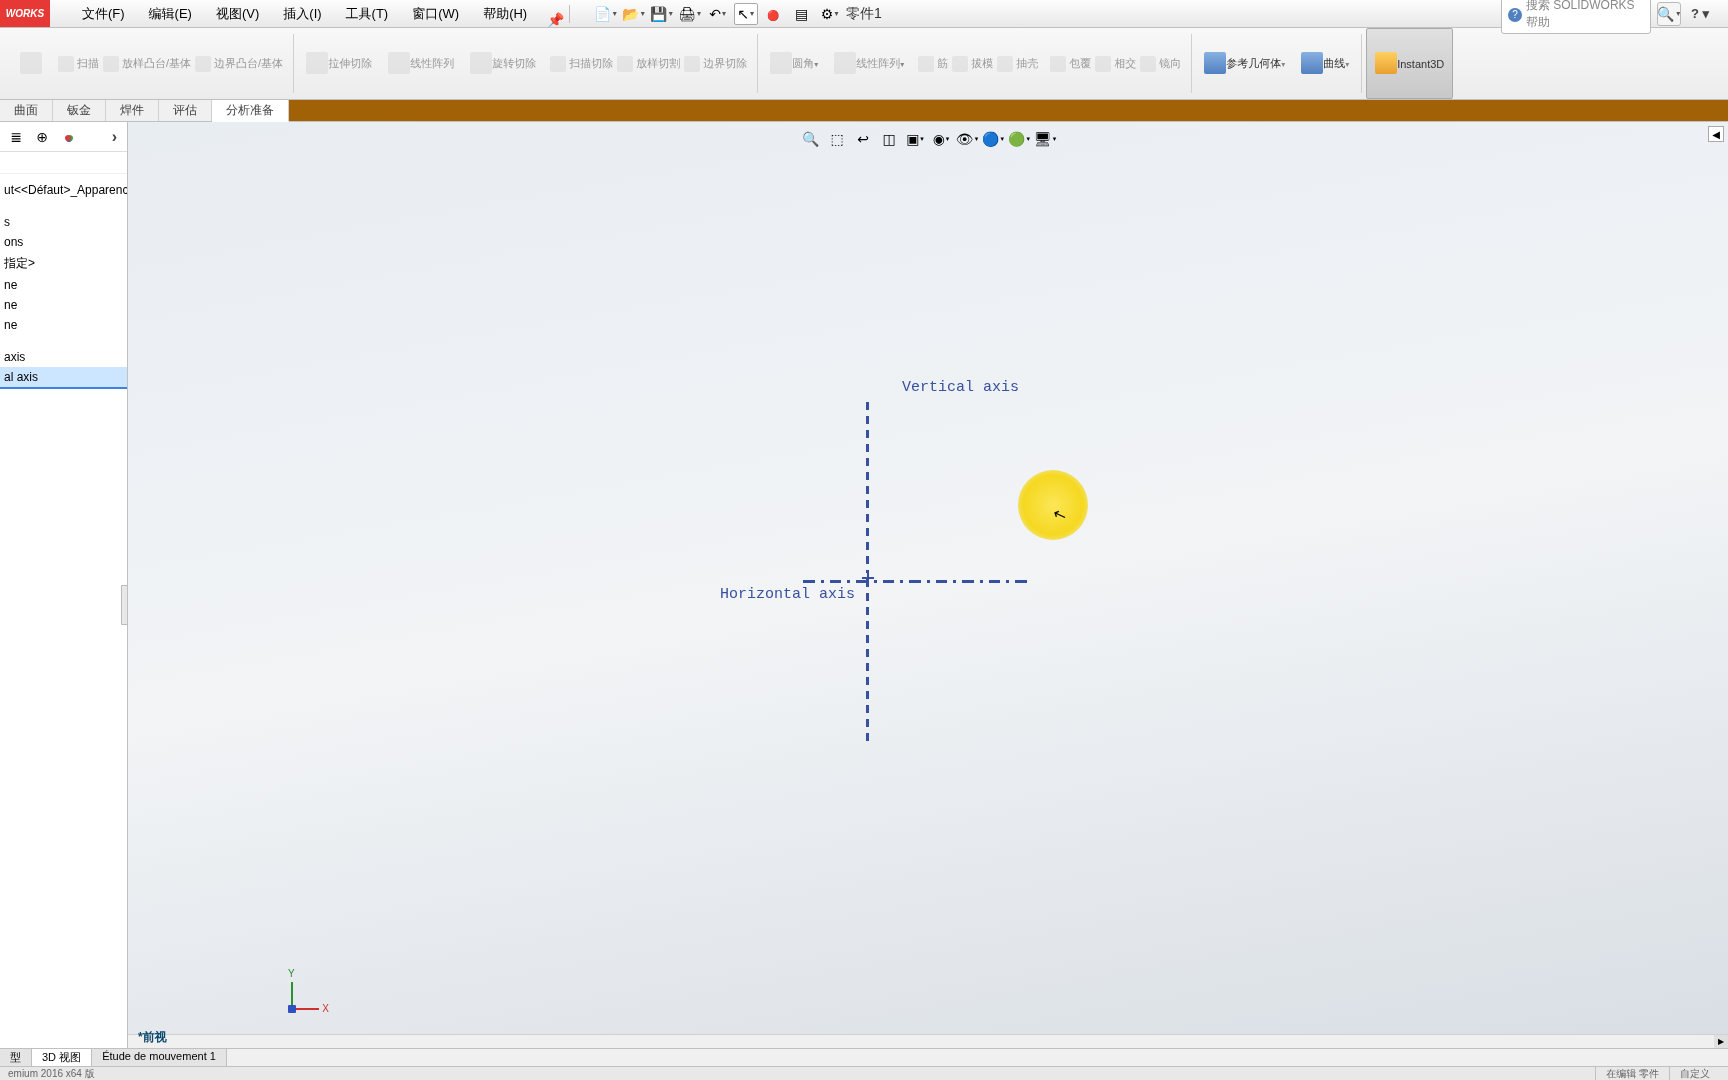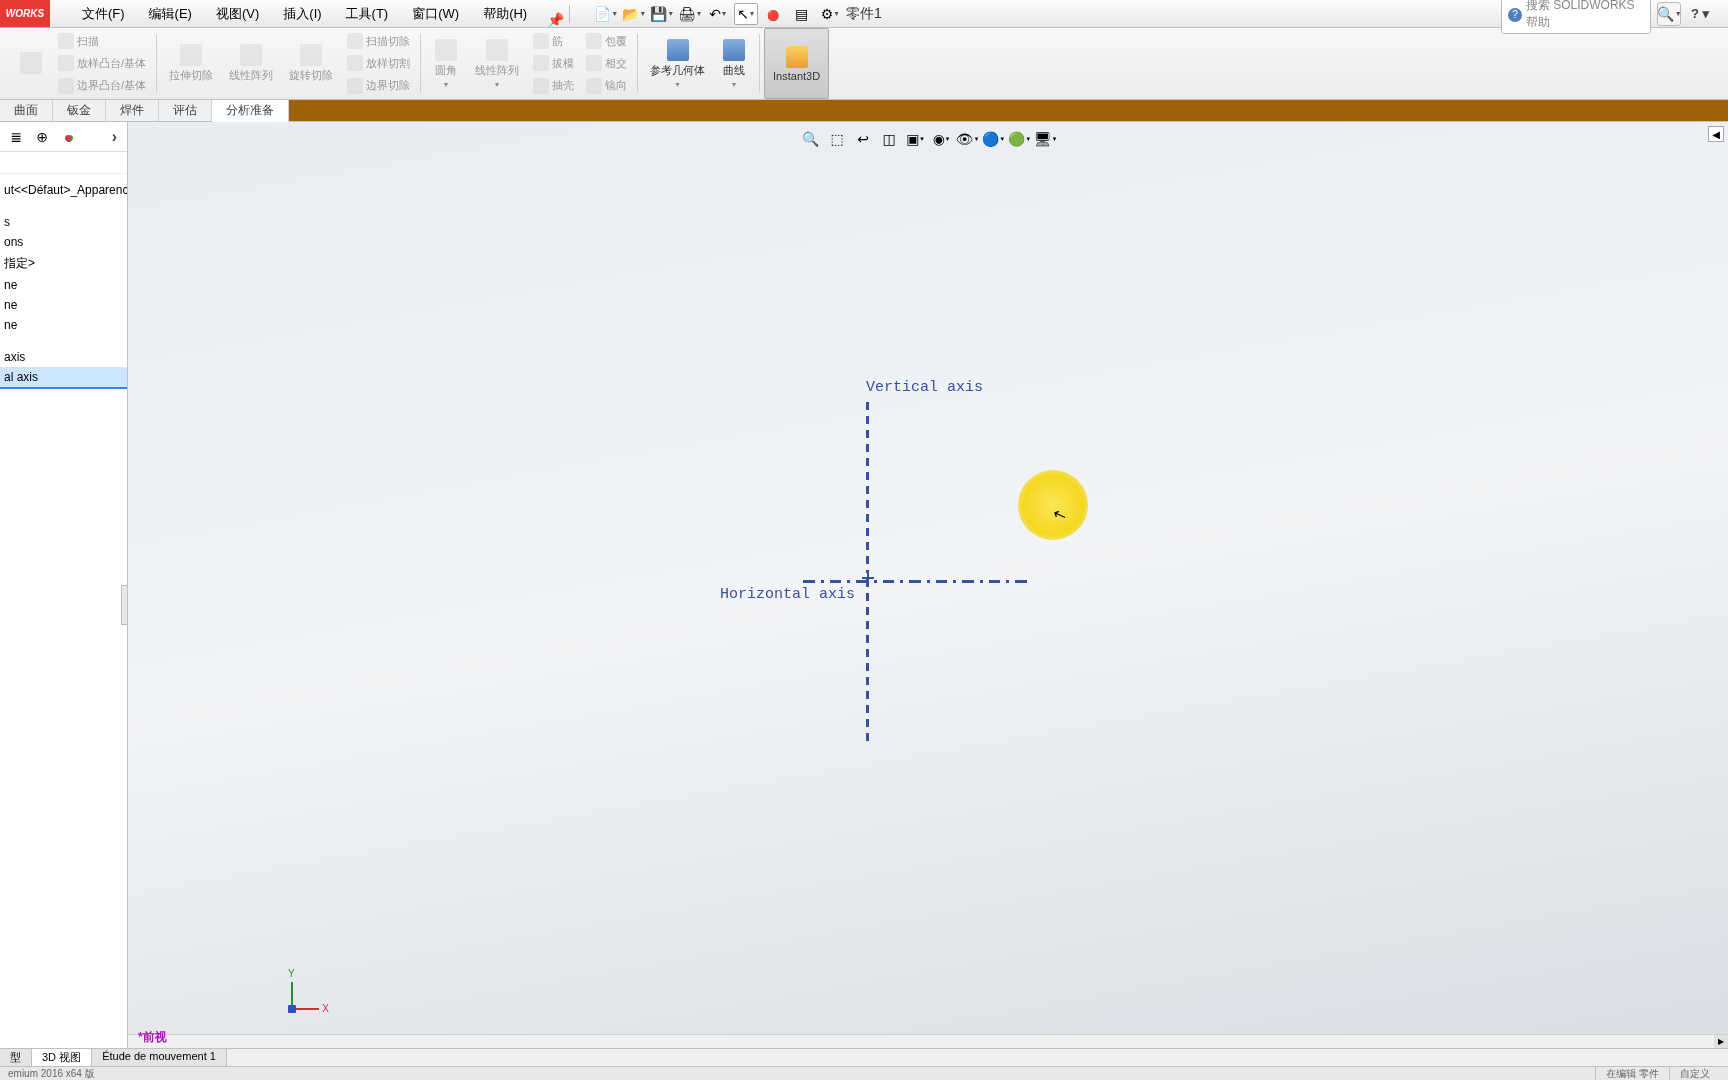--- a/index.html
+++ b/index.html
@@ -16,28 +16,28 @@
 .qat-sep { width: 1px; height: 18px; background: #c0c0c0; margin: 0 4px; }
 .qat-drop::after { content: "▾"; font-size: 8px; margin-left: 1px; color: #555; }
 .doc-title { position: absolute; left: 50%; transform: translateX(-50%); font-size: 14px; color: #333; }
 .menubar-right { margin-left: auto; display: flex; align-items: center; gap: 6px; padding-right: 15px; }
 .search-box { border: 1px solid #bbb; border-radius: 3px; padding: 2px 6px; font-size: 12px; color: #888; width: 150px; background: #fff; display: flex; align-items: center; gap: 4px; }
 .search-btn { width: 24px; height: 24px; border: 1px solid #bbb; border-radius: 3px; display: flex; align-items: center; justify-content: center; background: #f5f5f5; }
 .help-btn { font-weight: bold; color: #444; cursor: pointer; padding: 0 4px; display: flex; align-items: center; }
 
 
 .ribbon { height: 72px; background: linear-gradient(#f8f8f8, #ececec); border-bottom: 1px solid #c0c0c0; display: flex; padding-left: 10px; }
-.rib-item { display: flex; flex-direction: column; align-items: center; justify-content: center; padding: 2px 8px; font-size: 11px; color: #999; cursor: default; min-width: 42px; }
+.rib-item { display: flex; flex-direction: row; align-items: center; justify-content: center; padding: 2px 8px; font-size: 11px; color: #999; cursor: default; min-width: 42px; }
 .rib-item.enabled { color: #333; cursor: pointer; }
 .rib-item.active { background: linear-gradient(#e0e0e0, #c8c8c8); border: 1px solid #aaa; border-radius: 2px; }
 .rib-icon { width: 22px; height: 22px; background: #d0d0d0; border-radius: 2px; margin-bottom: 2px; opacity: 0.4; }
 .rib-item.enabled .rib-icon { opacity: 1; }
 .rib-icon.yellow { background: linear-gradient(#ffd060, #e8a030); }
 .rib-icon.blue { background: linear-gradient(#88b0e0, #5080c0); }
-.rib-split-col { display: flex; flex-direction: column; justify-content: space-around; padding: 2px 4px; }
+.rib-split-col { display: flex; justify-content: space-around; padding: 2px 4px; }
 .rib-small { display: flex; align-items: center; gap: 3px; font-size: 11px; color: #999; padding: 1px 2px; }
 .rib-small-icon { width: 16px; height: 16px; background: #d0d0d0; border-radius: 2px; opacity: 0.4; }
 .rib-sep { width: 1px; background: #d0d0d0; margin: 6px 4px; }
 .rib-drop { font-size: 8px; color: #888; margin-top: 2px; }
 
 
 .tabs { height: 22px; background: #a16207; border-bottom: 1px solid #c0c0c0; display: flex; font-size: 12px; }
 .tab { padding: 2px 14px; border-right: 1px solid #d0d0d0; cursor: pointer; color: #444; background: #f0f0f0; }
 .tab.active { background: #fff; border-bottom: 1px solid #fff; margin-bottom: -1px; }
 
@@ -73,21 +73,21 @@
 .highlight-circle { position: absolute; left: 890px; top: 348px; width: 70px; height: 70px; border-radius: 50%; background: radial-gradient(circle, #fce657 0%, #f5d820 60%, rgba(245,216,32,0) 100%); }
 .cursor-arrow { position: absolute; left: 925px; top: 383px; font-size: 16px; color: #000; transform: rotate(-20deg); }
 
 .triad { position: absolute; left: 155px; bottom: 30px; width: 40px; height: 40px; }
 .triad-y { position: absolute; left: 8px; bottom: 8px; width: 2px; height: 28px; background: #2a9030; }
 .triad-y::after { content: "Y"; position: absolute; top: -14px; left: -3px; font-size: 10px; color: #2a9030; }
 .triad-x { position: absolute; left: 8px; bottom: 8px; width: 28px; height: 2px; background: #d03030; }
 .triad-x::after { content: "X"; position: absolute; right: -10px; top: -5px; font-size: 10px; color: #d03030; }
 .triad-o { position: absolute; left: 5px; bottom: 5px; width: 8px; height: 8px; background: #3050c0; border-radius: 1px; }
 
-.view-footer { position: absolute; bottom: 2px; left: 10px; font-size: 12px; color: #a21caf; font-weight: bold; }
+.view-footer { position: absolute; bottom: 2px; left: 10px; font-size: 12px; color: #0c4a6e; font-weight: bold; }
 .view-scroll-h { position: absolute; bottom: 0; left: 0; right: 0; height: 14px; background: #f0f0f0; border-top: 1px solid #d0d0d0; }
 .view-scroll-h .arrow-r { position: absolute; right: 0; width: 14px; height: 100%; background: #e0e0e0; display: flex; align-items: center; justify-content: center; font-size: 8px; }
 
 
 .bottom-tabs { height: 18px; background: #f0f0f0; border-top: 1px solid #c0c0c0; display: flex; font-size: 11px; }
 .btab { padding: 1px 10px; border-right: 1px solid #c0c0c0; background: #e4e4e4; cursor: pointer; }
 .btab.active { background: #fff; }
 
 
 .statusbar { height: 14px; background: #e8e8e8; border-top: 1px solid #c0c0c0; font-size: 10px; color: #666; display: flex; align-items: center; padding: 0 8px; }
@@ -348,21 +348,21 @@
         </div>
       <div class="vt-btn vt-drop">
           <span class="ico ico-scene"></span>
         </div>
       <div class="vt-btn vt-drop">
           <span class="ico ico-screen"></span>
         </div>
     </div>
     <div class="task-btn">◀</div>
 
-    <div class="axis-label" style="left:738px; top:257px;">Vertical axis</div>
+    <div class="axis-label" style="left:774px; top:257px;">Vertical axis</div>
     <div class="axis-v">
       <div class="axis-v-dash"></div>
         <div class="axis-v-dash"></div>
         <div class="axis-v-dash"></div>
         <div class="axis-v-dash"></div>
       <div class="axis-v-dash"></div>
         <div class="axis-v-dash"></div>
         <div class="axis-v-dash"></div>
         <div class="axis-v-dash"></div>
       <div class="axis-v-dash"></div>

